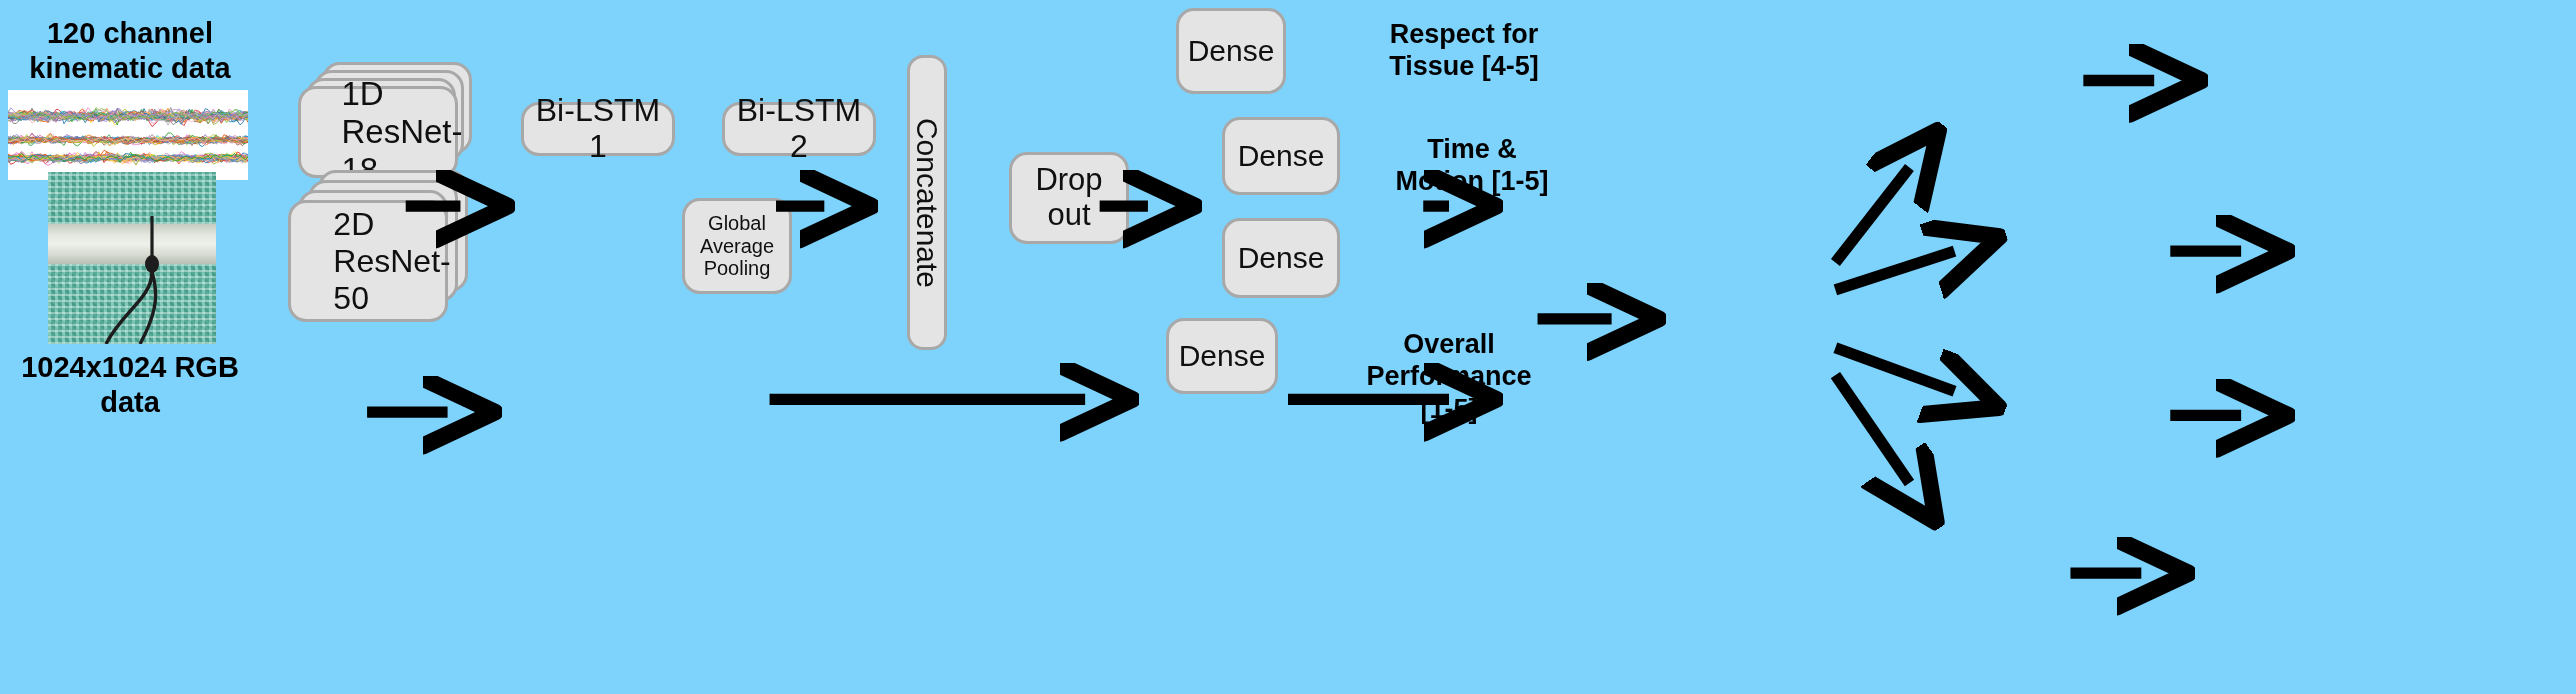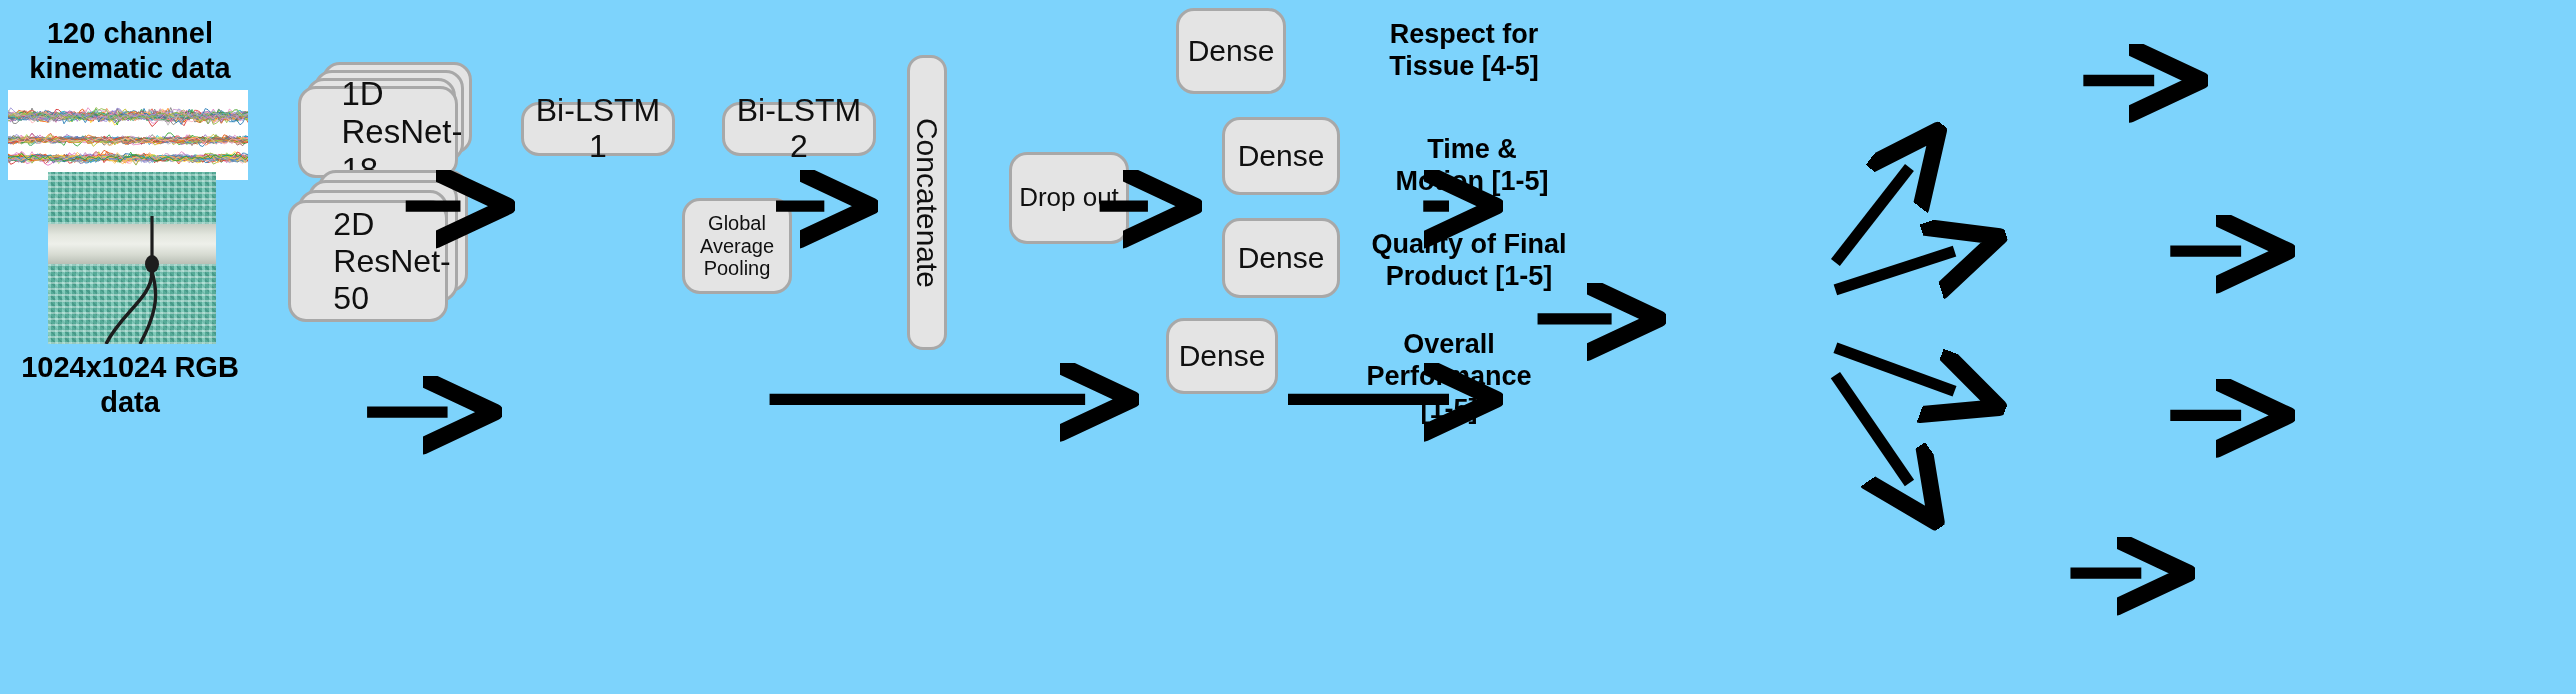--- a/index.html
+++ b/index.html
@@ -258,33 +258,31 @@
   </div>
 
   <div class="node" style="left:682px;top:198px;width:110px;height:96px;font-size:20px;padding:12px 6px;">Global
 Average
 Pooling</div>
 
   <div class="vbar" style="left:907px;top:55px;width:40px;height:295px;">
     <span>Concatenate</span>
   </div>
 
-  <div class="node" style="left:1009px;top:152px;width:120px;height:92px;font-size:26px;">Drop out</div>
+  <div class="node" style="left:1009px;top:152px;width:120px;height:92px;font-size:31px;">Drop out</div>
 
   <div class="node" style="left:1176px;top:8px;width:110px;height:86px;font-size:30px;">Dense</div>
   <div class="caption" style="left:1348px;top:18px;width:232px;font-size:27px;">Respect for
 Tissue [4-5]</div>
 
   <div class="node" style="left:1222px;top:117px;width:118px;height:78px;font-size:30px;">Dense</div>
   <div class="caption" style="left:1366px;top:133px;width:212px;font-size:27px;">Time &amp;
 Motion [1-5]</div>
 
   <div class="node" style="left:1222px;top:218px;width:118px;height:80px;font-size:30px;">Dense</div>
-  <div class="caption" style="left:1358px;top:228px;width:222px;font-size:27px;">Quality of Final
-Product [1-5]</div>
 
   <div class="node" style="left:1166px;top:318px;width:112px;height:76px;font-size:30px;">Dense</div>
   <div class="caption" style="left:1338px;top:328px;width:222px;font-size:27px;">Overall
 Performance
 [1-5]</div>
 
   <svg class="arrows" viewBox="0 0 1600 431" preserveAspectRatio="none">
     <defs>
       <marker id="ah" markerWidth="7" markerHeight="7" refX="2.2" refY="3.2" orient="auto" markerUnits="strokeWidth">
         <path d="M0,0.2 L6.4,3.2 L0,6.2" fill="none" stroke="#000" stroke-width="1.5" stroke-linecap="round" stroke-linejoin="round"></path>

